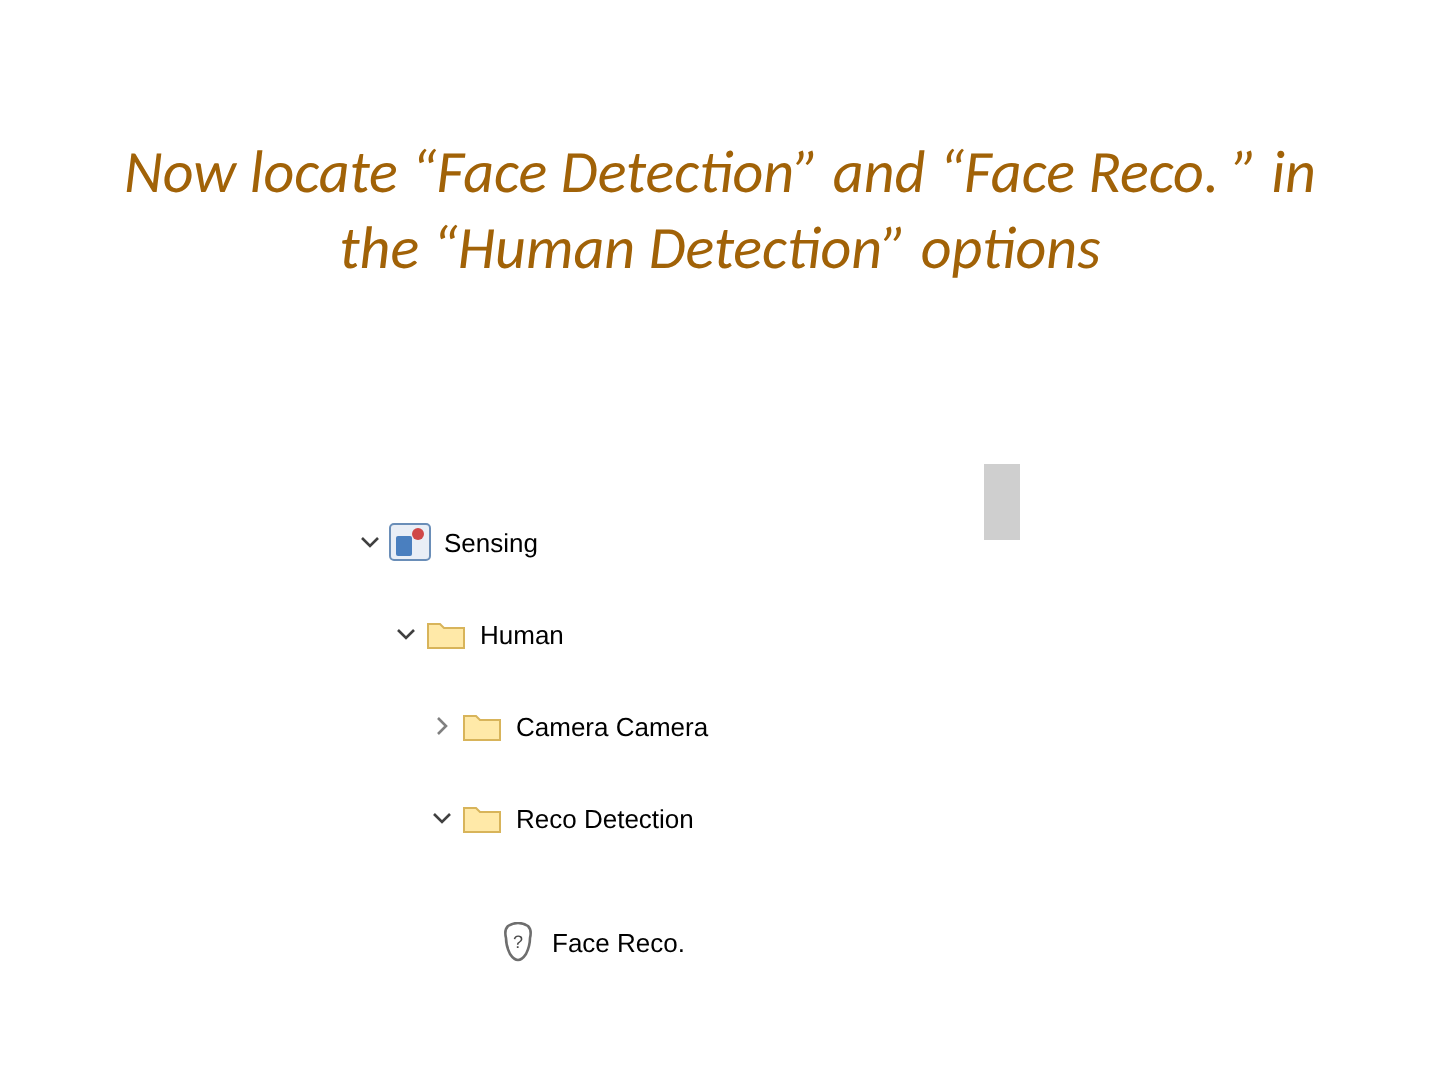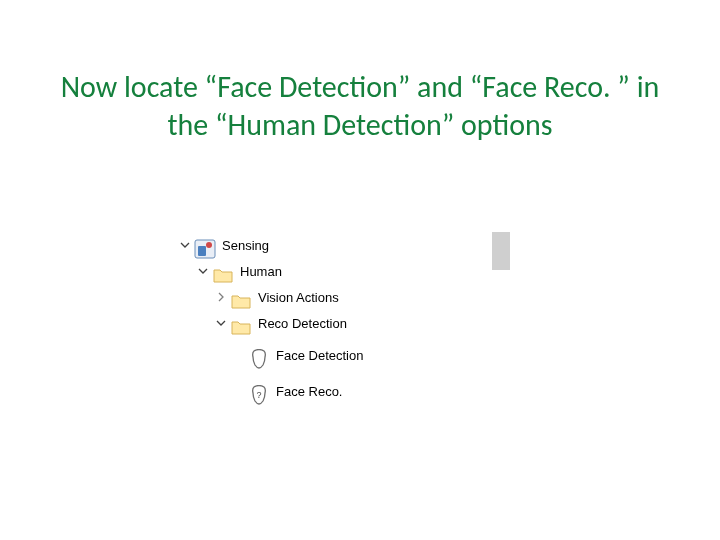--- a/index.html
+++ b/index.html
@@ -11,22 +11,23 @@
     position: relative;
   }
   .title {
     position: absolute;
     top: 68px;
     left: 40px;
     right: 40px;
     text-align: center;
     font-family: Calibri, "Segoe UI", sans-serif;
     font-size: 30px;
-    color: #15803d;
+    color: #a16207;
     line-height: 1.25;
+    font-style: italic;
   }
   .tree-container {
     position: absolute;
     left: 158px;
     top: 232px;
     width: 352px;
     height: 250px;
     background: #fff;
   }
   .scrollbar {
@@ -42,22 +43,23 @@
     background: #cfcfcf;
   }
   .tree {
     position: absolute;
     left: 20px; top: 6px;
     font-size: 13px;
     color: #000;
   }
   .row {
     display: flex;
-    align-items: flex-start;
+    align-items: center;
     height: 26px;
+    margin-top: 20px;
   }
   .caret {
     width: 14px; height: 14px;
     display: flex; align-items: center; justify-content: center;
     color: #5a5a5a;
   }
   .caret svg { display: block; }
   .spacer { width: 14px; height: 14px; }
   .ind { width: 18px; display: inline-block; }
   .icon {
@@ -122,53 +124,41 @@
       <span class="caret">
         <svg width="10" height="10" viewBox="0 0 10 10">
             <path d="M3 1 L7 5 L3 9" fill="none" stroke="#808080" stroke-width="1.3"></path>
           </svg>
       </span>
       <span class="icon">
         <svg width="20" height="18" viewBox="0 0 20 18">
           <path d="M1 4 L1 16 L19 16 L19 6 L9 6 L7 4 Z" fill="#ffe9a8" stroke="#d8b45a" stroke-width="1"></path>
         </svg>
       </span>
-      <span class="label">Vision Actions</span>
+      <span class="label">Camera Camera</span>
     </div>
 
     <div class="row">
       <span class="ind"></span>
         <span class="ind"></span>
       <span class="caret">
         <svg width="10" height="10" viewBox="0 0 10 10">
             <path d="M1 3 L5 7 L9 3" fill="none" stroke="#404040" stroke-width="1.3"></path>
           </svg>
       </span>
       <span class="icon">
         <svg width="20" height="18" viewBox="0 0 20 18">
           <path d="M1 4 L1 16 L19 16 L19 6 L9 6 L7 4 Z" fill="#ffe9a8" stroke="#d8b45a" stroke-width="1"></path>
         </svg>
       </span>
       <span class="label">Reco Detection</span>
     </div>
 
     <div class="gap6"></div>
 
-    <div class="row">
-      <span class="ind"></span>
-        <span class="ind"></span>
-        <span class="ind"></span>
-      <span class="spacer"></span>
-      <span class="icon">
-        <svg width="18" height="20" viewBox="0 0 18 20">
-          <path d="M4 2 Q9 -1 14 2 Q16 4 15 8 Q15 12 13 16 Q11 19 9 19 Q7 19 5 16 Q3 12 3 8 Q2 4 4 2 Z" fill="none" stroke="#6e6e6e" stroke-width="1.3"></path>
-        </svg>
-      </span>
-      <span class="label">Face Detection</span>
-    </div>
 
     <div class="gap10"></div>
 
     <div class="row">
       <span class="ind"></span>
         <span class="ind"></span>
         <span class="ind"></span>
       <span class="spacer"></span>
       <span class="icon">
         <svg width="18" height="20" viewBox="0 0 18 20">

